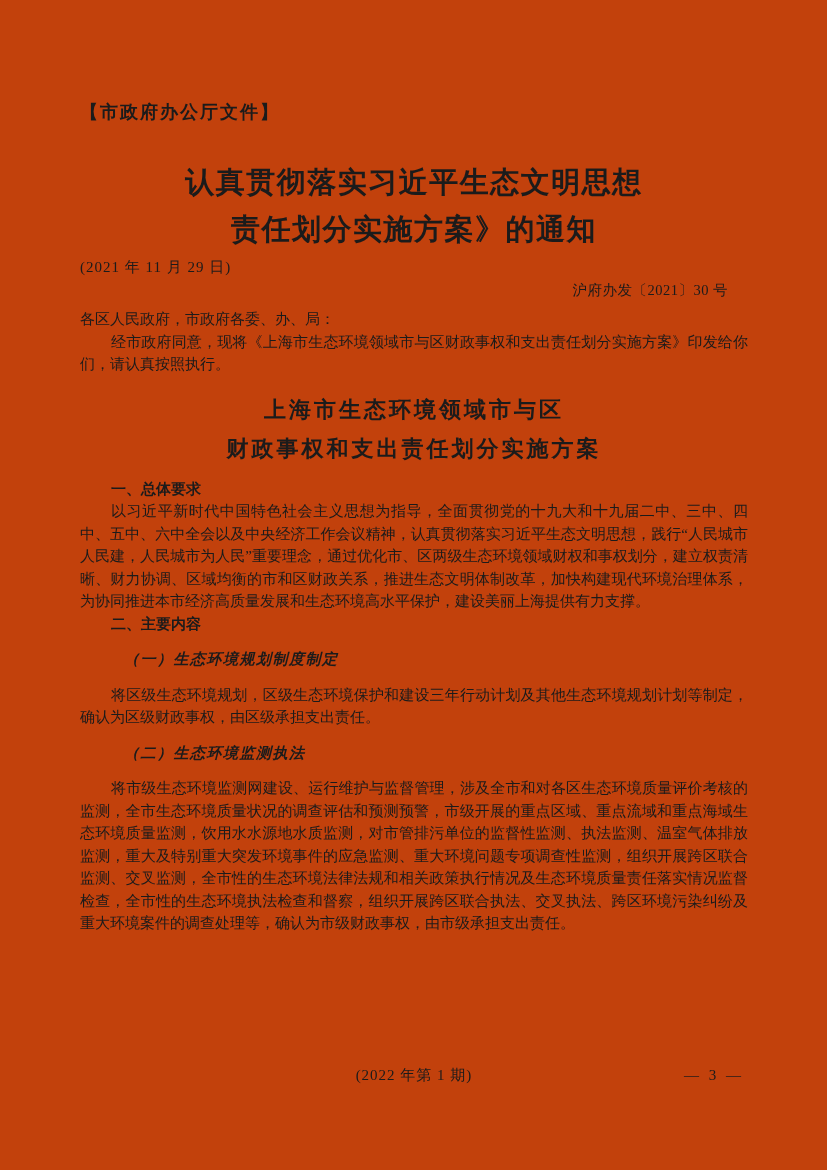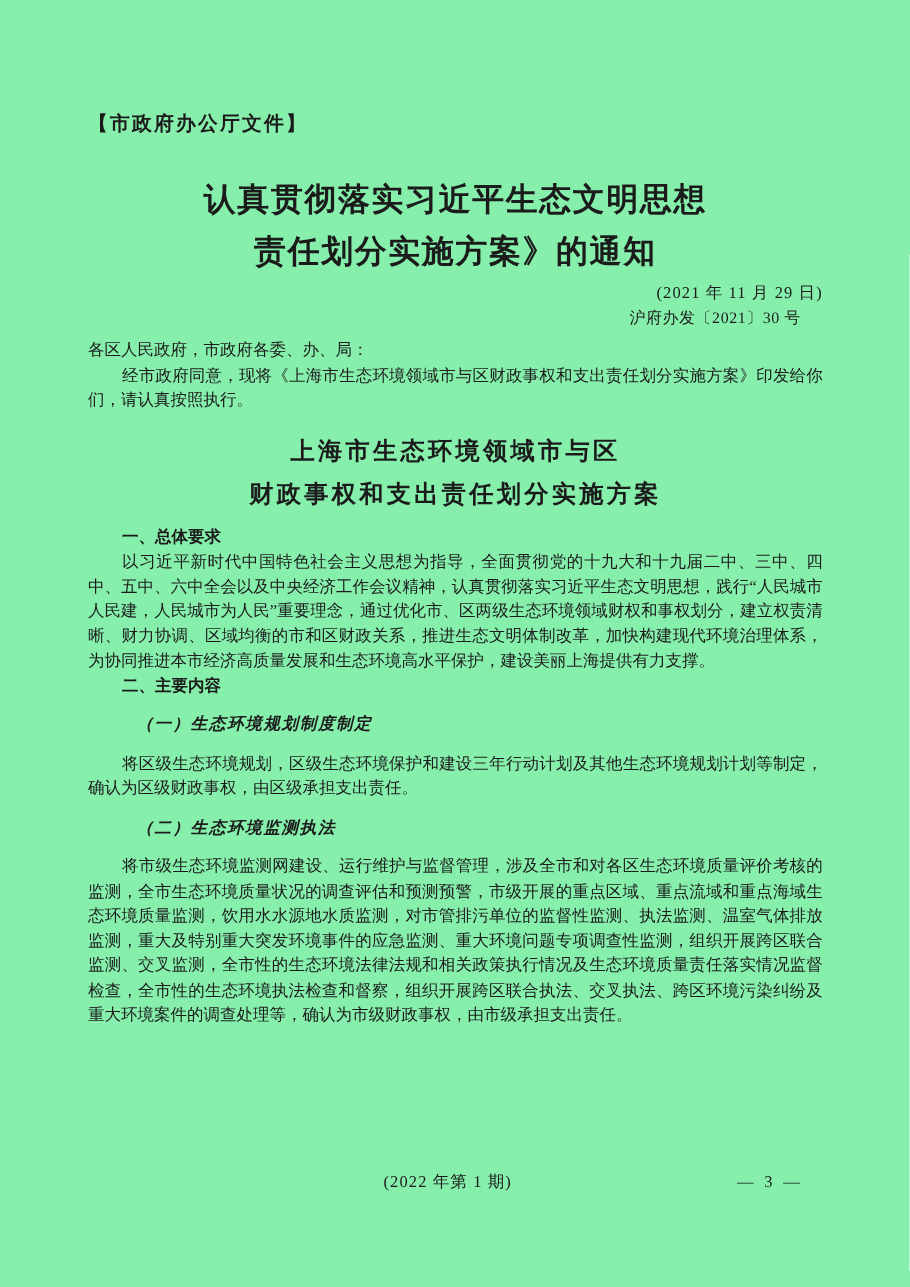--- a/index.html
+++ b/index.html
@@ -5,21 +5,21 @@
   html, body {
     margin: 0;
     padding: 0;
     background: #ffffff;
   }
   .page {
     position: relative;
     width: 827px;
     height: 1170px;
     box-sizing: border-box;
-    background: #86efac;
+    background: #c2410c;
     color: #1b1b1b;
     padding: 100px 79px 0 80px;
     font-family: "Liberation Serif", "DejaVu Serif", serif;
     overflow: hidden;
   }
   .header-tag {
     font-family: "Liberation Sans", "DejaVu Sans", sans-serif;
     font-weight: 700;
     font-size: 18px;
     line-height: 25px;
@@ -29,21 +29,21 @@
   .notice-title {
     margin: 0;
     text-align: center;
     font-size: 29px;
     font-weight: 700;
     line-height: 47px;
     letter-spacing: 1.5px;
   }
   .notice-title span { display: block; }
   .notice-date {
-    text-align: right;
+    text-align: left;
     font-size: 15px;
     line-height: 24px;
     margin-top: 2px;
     letter-spacing: 1px;
     font-family: Liberation Serif, serif;
   }
   .doc-number {
     text-align: right;
     font-size: 14.5px;
     line-height: 22px;
@@ -83,21 +83,21 @@
     margin: 13px;
     font-style: italic;
     font-size: 15px;
     line-height: 22.5px;
     text-indent: 31px;
     letter-spacing: 1.5px;
   }
   .footer {
     position: absolute;
     left: 80px;
-    right: 93px;
+    right: 79px;
     top: 1064px;
     font-size: 15px;
     line-height: 22px;
   }
   .footer-issue {
     display: block;
     text-align: center;
     letter-spacing: 1px;
   }
   .footer-page {

